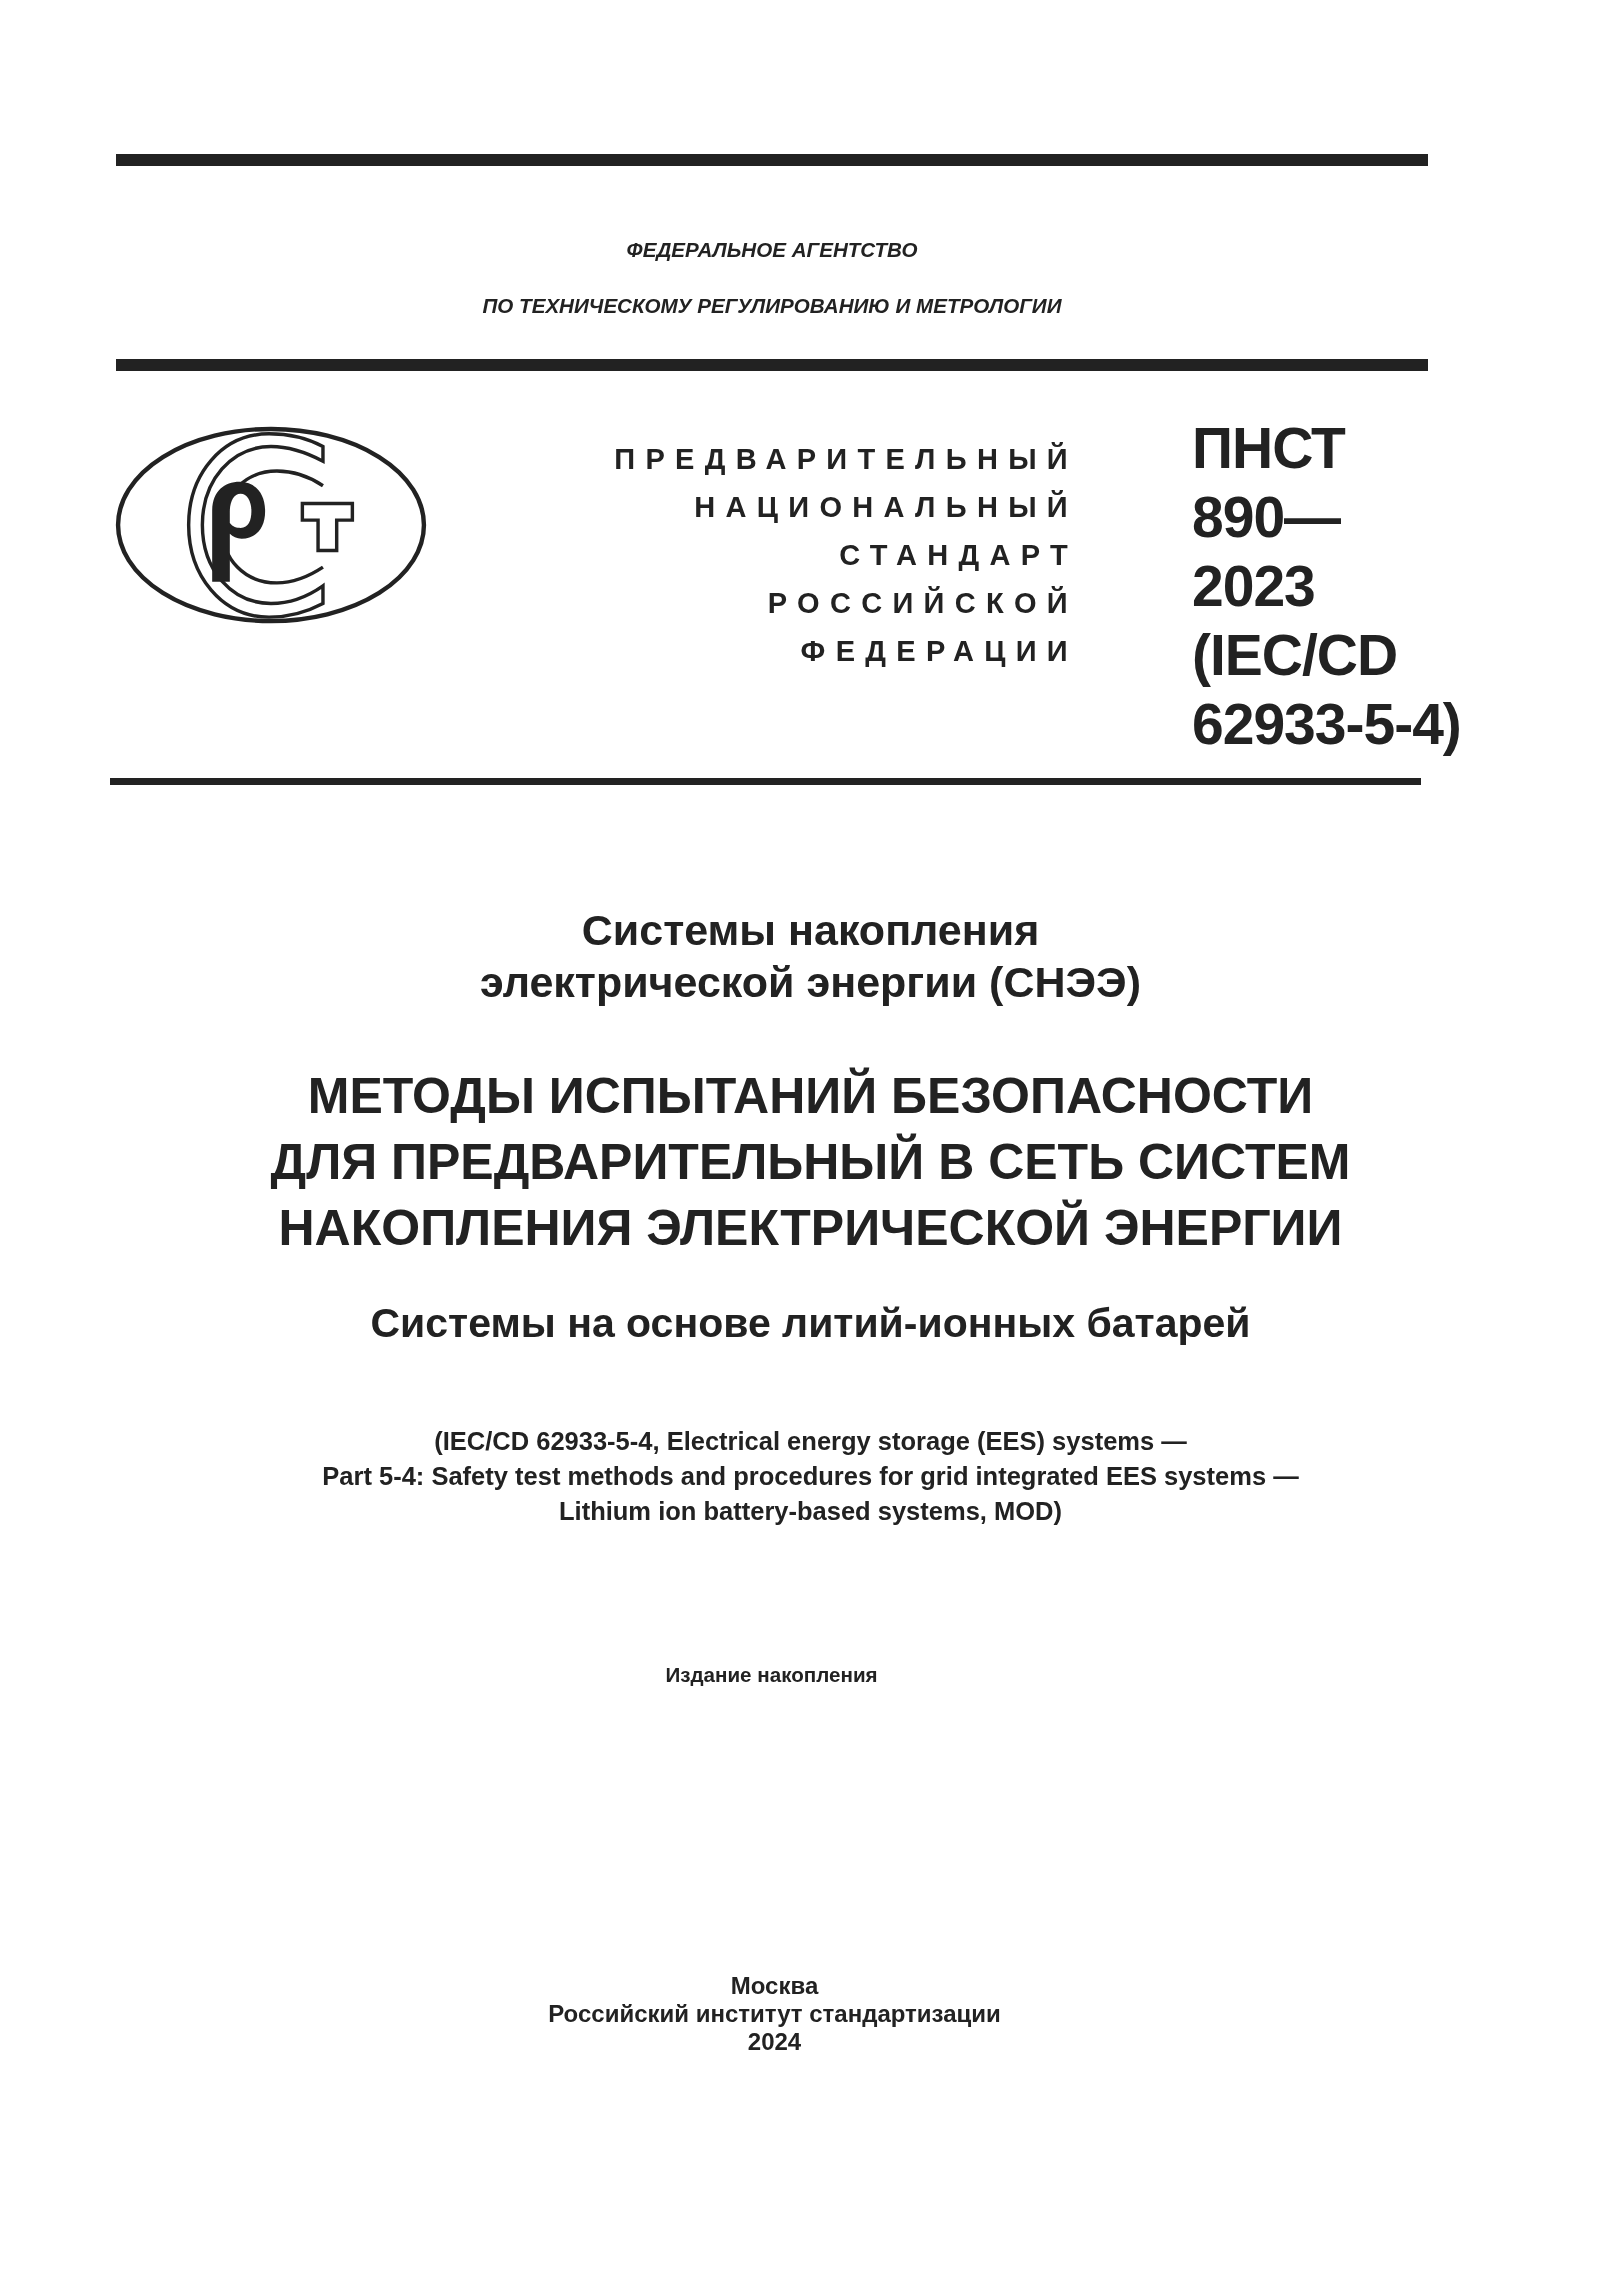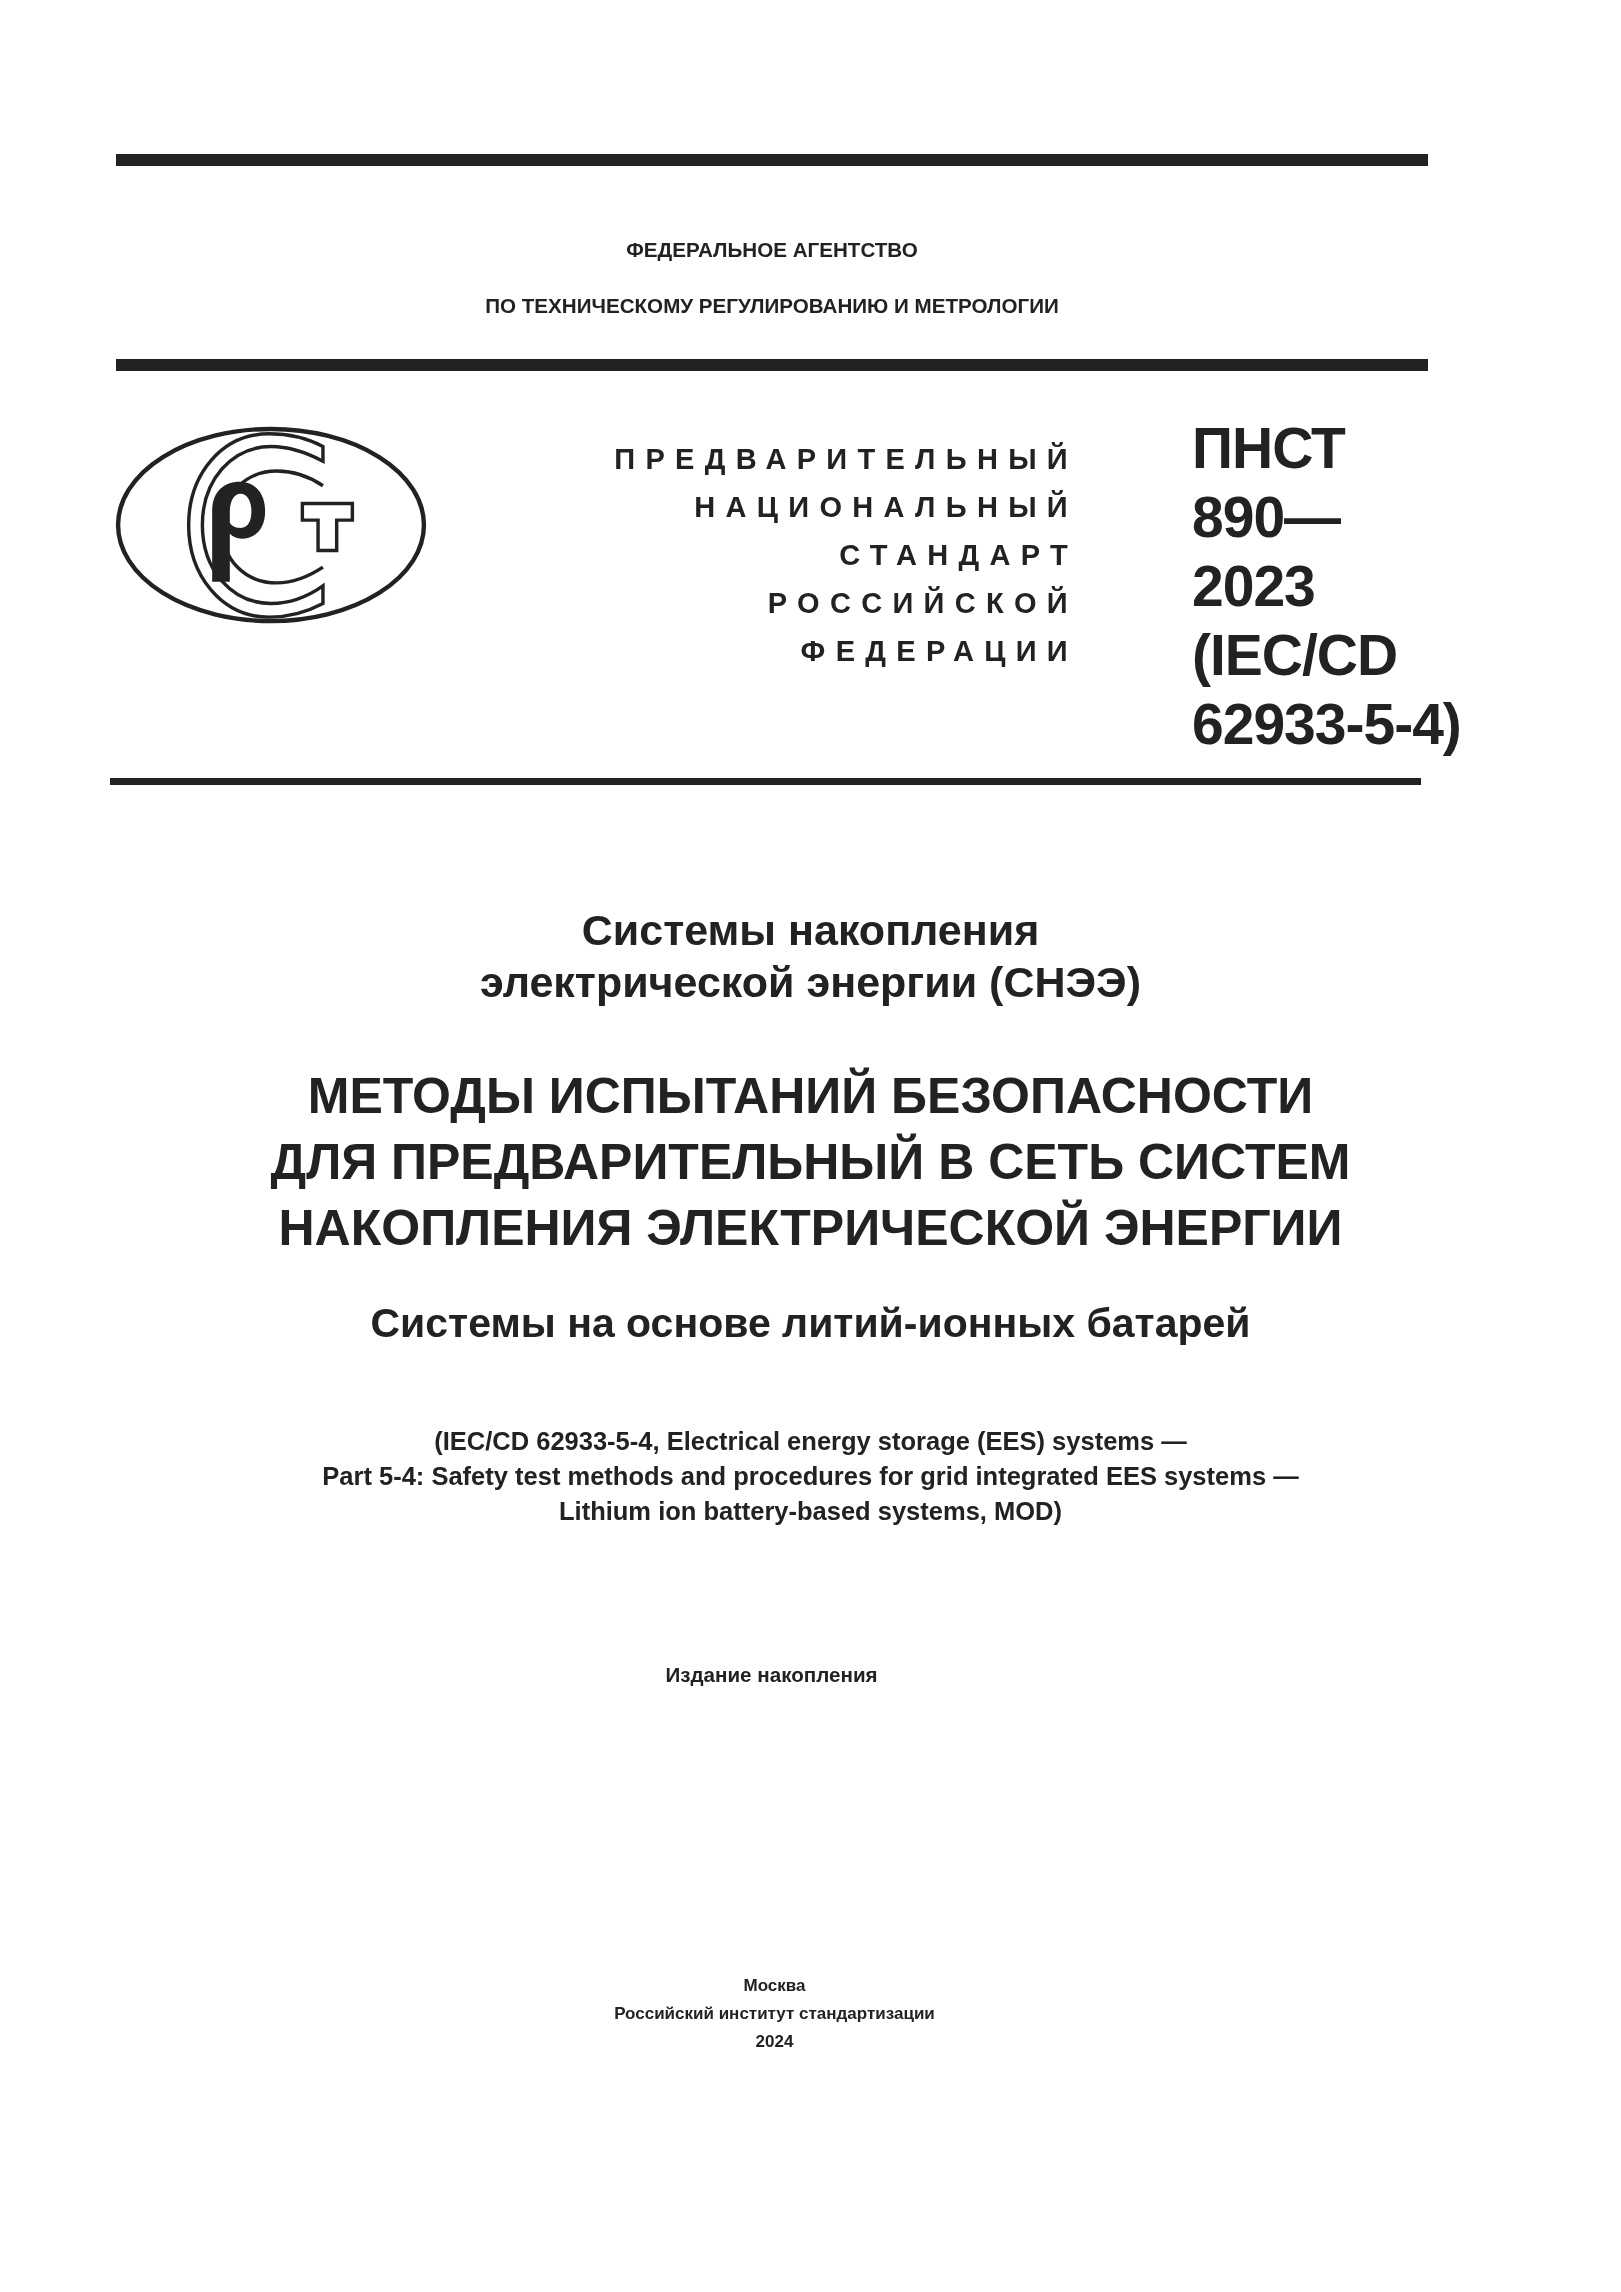--- a/index.html
+++ b/index.html
@@ -7,37 +7,37 @@
     width: 1621px; height: 2293px; position: relative; overflow: hidden;
     font-family: "Liberation Sans", sans-serif; color: #222222;
   }
   .rule { position: absolute; background: #222222; }
   .abs { position: absolute; white-space: nowrap; }
 
   #rule-top    { left: 116px; top: 154px; width: 1312px; height: 11.8px; }
   #rule-mid    { left: 116px; top: 359px; width: 1312px; height: 11.8px; }
   #rule-bottom { left: 110px; top: 778px; width: 1311px; height: 6.9px; }
 
-  #agency { left: 116px; width: 1312px; top: 222px; font-size: 20.6px; font-weight: bold; line-height: 56px; text-align: center; }
+  #agency { left: 116px; width: 1312px; top: 222px; font-size: 20.6px; font-weight: bold; line-height: 56px; text-align: center; font-style: italic; }
 
   #logo { left: 114px; top: 425px; width: 314px; height: 200px; }
 
   #std-type { left: 549px; width: 529px; top: 435px; font-size: 29px; font-weight: bold; letter-spacing: 10.3px; line-height: 48px; text-align: right; }
   #std-type div { padding-left: 9.8px; }
 
   #code { left: 1192px; top: 414px; font-size: 57px; font-weight: bold; line-height: 69px; letter-spacing: -1px; }
 
   #title-main { left: 0; width: 1621px; top: 904px; font-size: 43px; font-weight: bold; line-height: 52px; text-align: center; }
   #title-caps { left: 0; width: 1621px; top: 1063px; font-size: 50px; font-weight: bold; line-height: 66px; text-align: center; }
   #title-sub  { left: 0; width: 1621px; top: 1299px; font-size: 41px; font-weight: bold; line-height: 49px; text-align: center; }
   #title-en   { left: 0; width: 1621px; top: 1398px; font-size: 25.5px; font-weight: bold; line-height: 35px; text-align: center; margin-top: 26px; }
 
   #edition { left: 0; width: 1543px; top: 1663px; font-size: 20.6px; font-weight: bold; text-align: center; }
 
-  #imprint { left: 0; width: 1549px; top: 1972px; font-size: 17px; font-weight: bold; line-height: 28px; text-align: center; }
+  #imprint { left: 0; width: 1549px; top: 1972px; font-size: 24px; font-weight: bold; line-height: 28px; text-align: center; }
 </style>
 </head>
 <body>
 
 <div class="rule" id="rule-top"></div>
 
 <div class="abs" id="agency">
   <div>ФЕДЕРАЛЬНОЕ АГЕНТСТВО</div>
   <div>ПО ТЕХНИЧЕСКОМУ РЕГУЛИРОВАНИЮ И МЕТРОЛОГИИ</div>
 </div>

